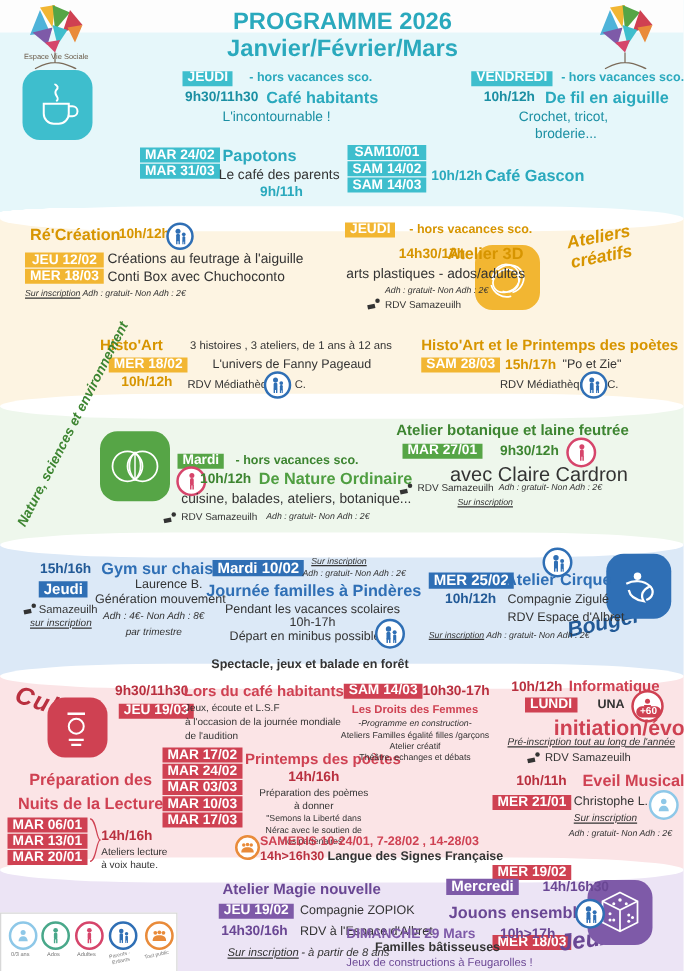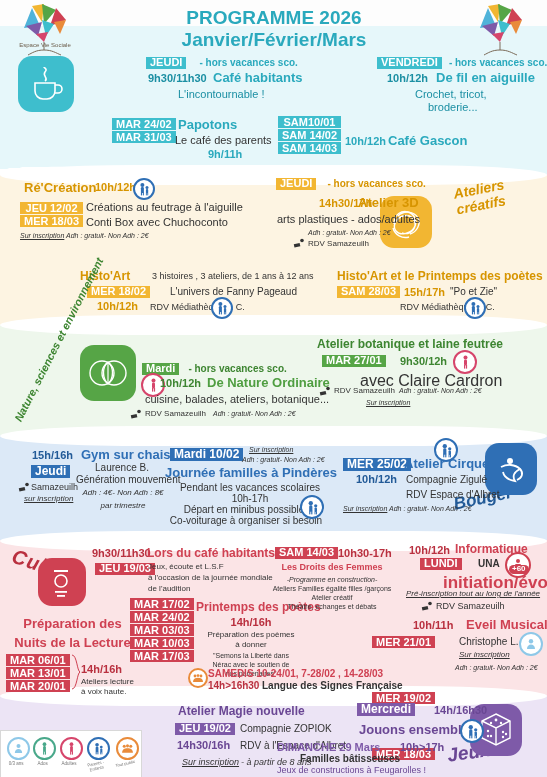--- a/index.html
+++ b/index.html
@@ -300,39 +300,39 @@
     <svg width="40" height="40" viewBox="0 0 40 40">
       <circle cx="19" cy="12" r="3" fill="#fff"></circle>
       <path d="M10 18 c6 -3 14 -3 19 2 c-6 3 -8 7 -5 12 c-6 -1 -11 -4 -12 -9" fill="none" stroke="#fff" stroke-width="1.8"></path>
       <path d="M29 20 c4 4 2 9 -3 11" fill="none" stroke="#fff" stroke-width="1.8"></path>
     </svg>
   </div>
 
   <div class="t bold bld" style="left:32px;top:450px;font-size:11px;">15h/16h</div>
   <div class="t bold bl" style="left:81px;top:448px;font-size:13px;">Gym sur chaise</div>
   <div class="t" style="left:31px;top:465px;font-size:12px;"><span class="chip chip-b">Jeudi</span></div>
-  <div class="t dk ctr" style="left:82px;top:463px;width:80px;font-size:10px;">Laurence B.</div>
+  <div class="t dk ctr" style="left:82px;top:463px;width:80px;font-size:10px;text-align:right;">Laurence B.</div>
   <div class="t dk ctr" style="left:76px;top:475px;width:92px;font-size:10px;">Génération mouvement</div>
   <svg style="position:absolute;left:17px;top:482px;" width="14" height="10" viewBox="0 0 14 10">
       <circle cx="10" cy="2.5" r="1.8" fill="#333"></circle>
       <rect x="2" y="5.5" width="6" height="3.5" fill="#333" transform="rotate(-12 5 7)"></rect>
     </svg>
   <div class="t dk" style="left:31px;top:483px;font-size:9px;">Samazeuilh</div>
   <div class="t ital ul dk" style="left:24px;top:495px;font-size:8px;">sur inscription</div>
   <div class="t ital dk ctr" style="left:78px;top:489px;width:90px;font-size:8px;">Adh : 4€- Non Adh : 8€</div>
   <div class="t ital dk ctr" style="left:78px;top:502px;width:90px;font-size:8px;">par trimestre</div>
 
   <div class="t" style="left:170px;top:448px;font-size:12px;"><span class="chip chip-b">Mardi 10/02</span></div>
   <div class="t ital ul dk" style="left:249px;top:446px;font-size:7px;">Sur inscription</div>
   <div class="t ital dk" style="left:242px;top:456px;font-size:7px;">Adh : gratuit- Non Adh : 2€</div>
   <div class="t bold bl ctr" style="left:165px;top:466px;width:170px;font-size:13px;">Journée familles à Pindères</div>
   <div class="t dk ctr" style="left:165px;top:483px;width:170px;font-size:10px;">Pendant les vacances scolaires</div>
   <div class="t dk ctr" style="left:165px;top:494px;width:170px;font-size:10px;">10h-17h</div>
   <div class="t dk ctr" style="left:159px;top:505px;width:170px;font-size:10px;">Départ en minibus possible</div>
-  <div class="t dk ctr" style="left:161px;top:516px;width:170px;font-size:10px;">Co-voiturage à organiser si besoin</div>
+  <div class="t bold dk ctr" style="left:163px;top:527px;width:170px;font-size:10px;">Spectacle, jeux et balade en forêt</div>
   <div class="pic" style="left:300px;top:495px;width:20px;height:20px;border-color:#2f6fb5;">
     <svg width="13" height="15" viewBox="0 0 12 14">
         <circle cx="4.4" cy="3" r="2" fill="#2f6fb5"></circle>
         <rect x="2.9" y="5" width="3" height="6" rx="1.2" fill="#2f6fb5"></rect>
         <rect x="2.9" y="10" width="1.1" height="3.4" fill="#2f6fb5"></rect>
         <rect x="4.8" y="10" width="1.1" height="3.4" fill="#2f6fb5"></rect>
         <circle cx="9" cy="5.4" r="1.5" fill="#2f6fb5"></circle>
         <rect x="7.9" y="7" width="2.3" height="4.3" rx="1" fill="#2f6fb5"></rect>
         <rect x="7.9" y="10.6" width="0.9" height="2.8" fill="#2f6fb5"></rect>
         <rect x="9.3" y="10.6" width="0.9" height="2.8" fill="#2f6fb5"></rect>
@@ -441,21 +441,21 @@
   <div class="t bold rd" style="left:406px;top:574px;font-size:17px;margin-left:37px;">initiation/évolution</div>
   <div class="t ital ul dk" style="left:406px;top:590px;font-size:8px;">Pré-inscription tout au long de l'année</div>
   <svg style="position:absolute;left:420px;top:601px;" width="14" height="10" viewBox="0 0 14 10">
       <circle cx="10" cy="2.5" r="1.8" fill="#333"></circle>
       <rect x="2" y="5.5" width="6" height="3.5" fill="#333" transform="rotate(-12 5 7)"></rect>
     </svg>
   <div class="t dk" style="left:436px;top:602px;font-size:9px;">RDV Samazeuilh</div>
 
   <div class="t bold rdd" style="left:413px;top:620px;font-size:11px;">10h/11h</div>
   <div class="t bold rd" style="left:466px;top:618px;font-size:13px;">Eveil Musical</div>
-  <div class="stack" style="left:372px;top:636px;gap:44px;">
+  <div class="stack" style="left:394px;top:636px;gap:44px;">
     <span class="chip chip-r" style="font-size:11px;">MER 21/01</span>
     <span class="chip chip-r" style="font-size:11px;">MER 19/02</span>
     <span class="chip chip-r" style="font-size:11px;">MER 18/03</span>
   </div>
   <div class="t dk" style="left:459px;top:637px;font-size:10px;">Christophe L.</div>
   <div class="pic" style="left:519px;top:632px;width:20px;height:20px;border-color:#8ec8e8;">
     <svg width="12" height="12" viewBox="0 0 12 12">
         <circle cx="6" cy="3.2" r="2.2" fill="#8ec8e8"></circle>
         <path d="M2 11 c0 -3 1.8 -4.5 4 -4.5 c2.2 0 4 1.5 4 4.5 z" fill="#8ec8e8"></path>
       </svg>

